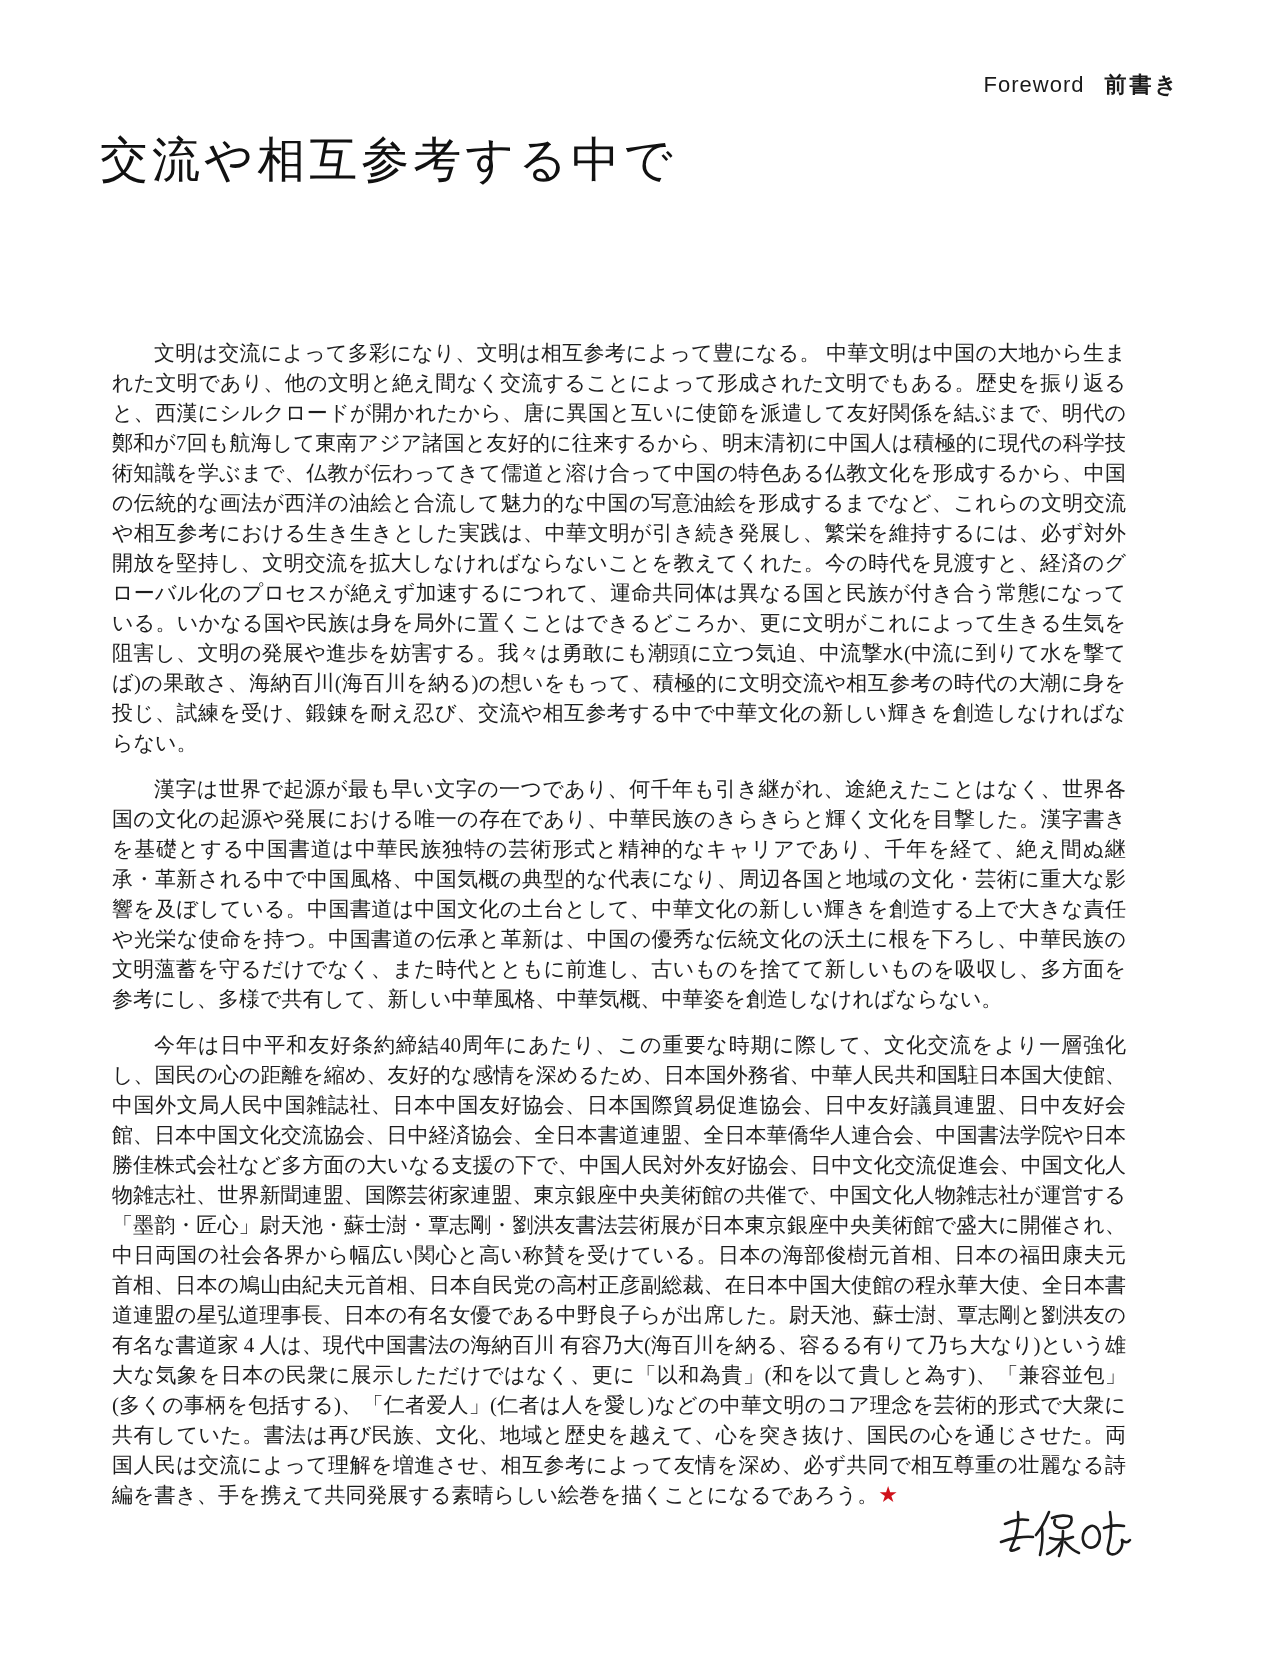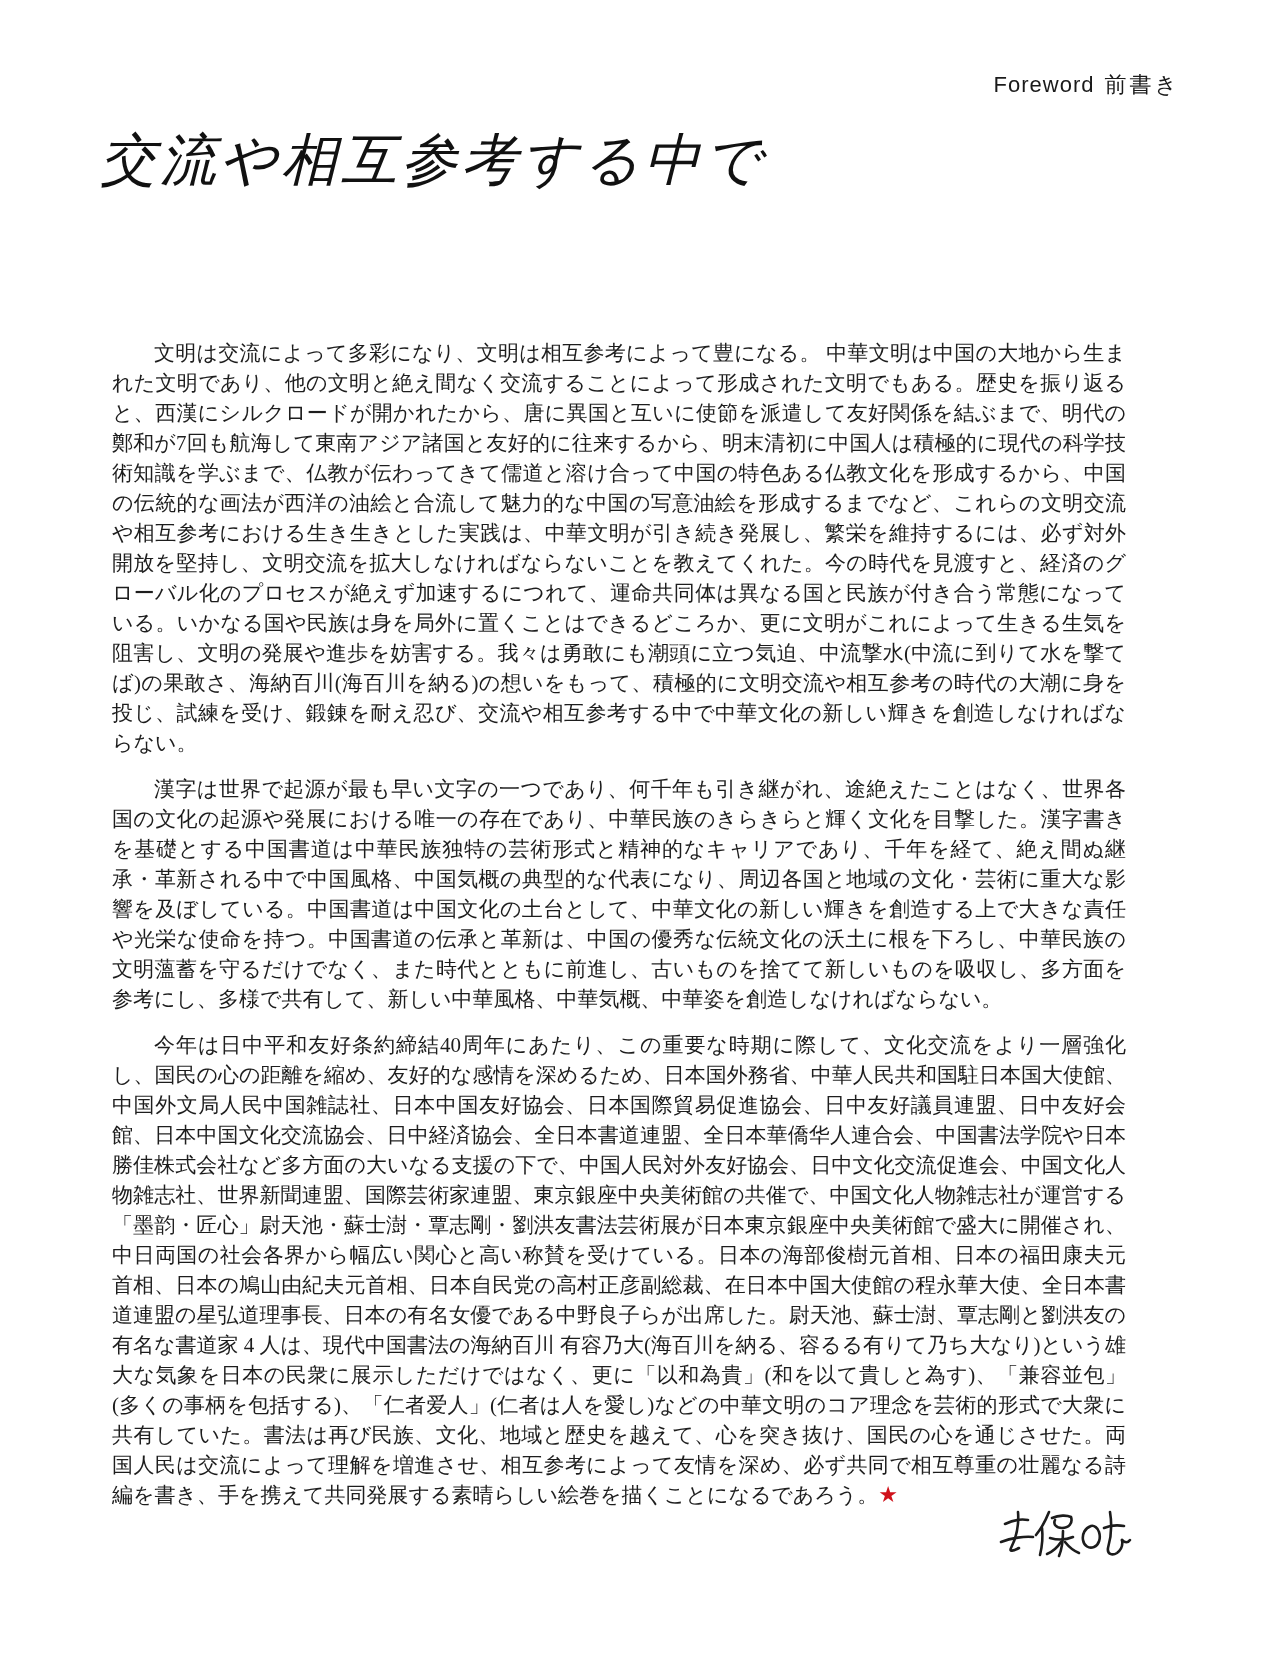--- a/index.html
+++ b/index.html
@@ -20,39 +20,38 @@
     position: absolute;
     top: 70px;
     right: 90px;
     font-family: "Liberation Sans", "DejaVu Sans", sans-serif;
     font-size: 22px;
     color: #1a1a1a;
     letter-spacing: 1px;
     white-space: nowrap;
   }
   .foreword-header .en {
-    margin-right: 10px;
+    margin-right: 20px;
   }
   .foreword-header .ja {
-    font-weight: 400;
+    font-weight: 700;
     letter-spacing: 3px;
     margin-top: 18px;
   }
   .doc-title {
     position: absolute;
     left: 100px;
     top: 128px;
     margin: 0;
-    font-size: 56px;
+    font-size: 48px;
     font-weight: 400;
     line-height: 64px;
     letter-spacing: 4px;
     color: #111111;
     white-space: nowrap;
-    font-style: italic;
   }
   .article {
     position: absolute;
     left: 96px;
     top: 322px;
     width: 1046px;
     font-size: 21px;
     line-height: 30px;
     color: #1d1d1d;
     text-align: justify;

